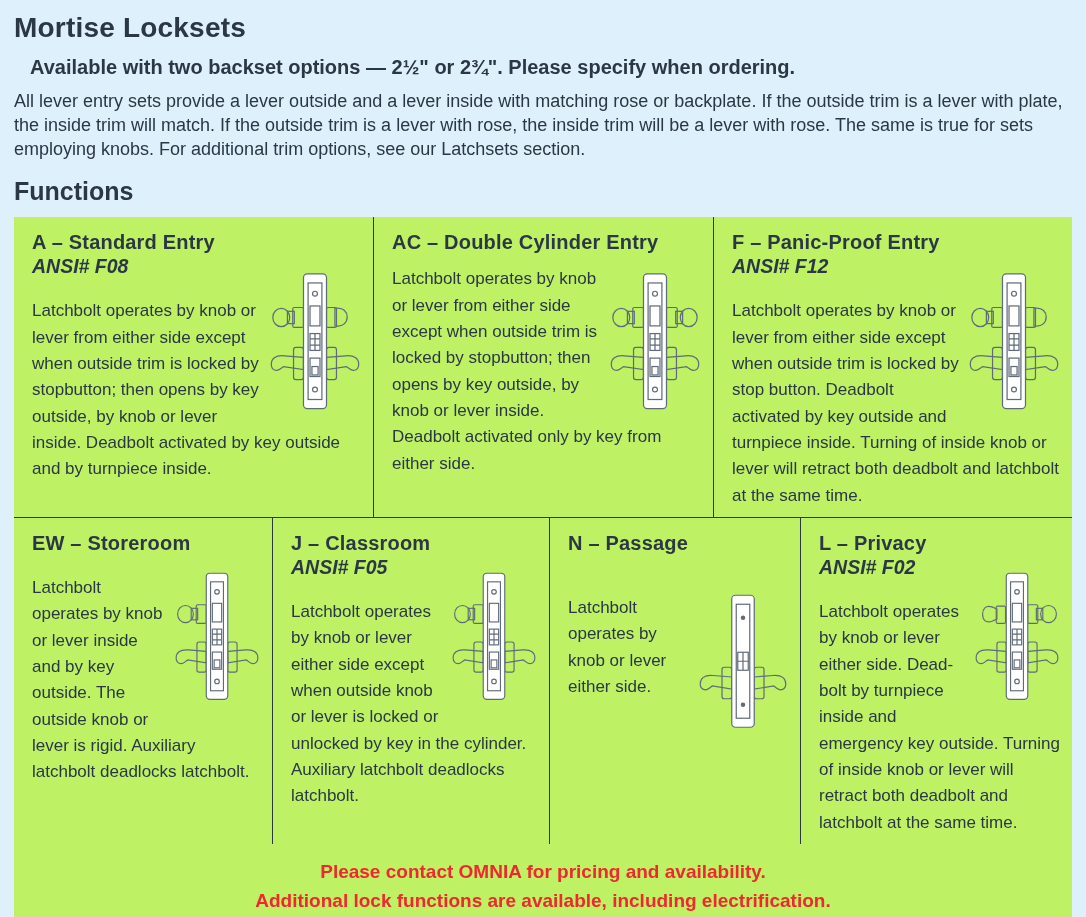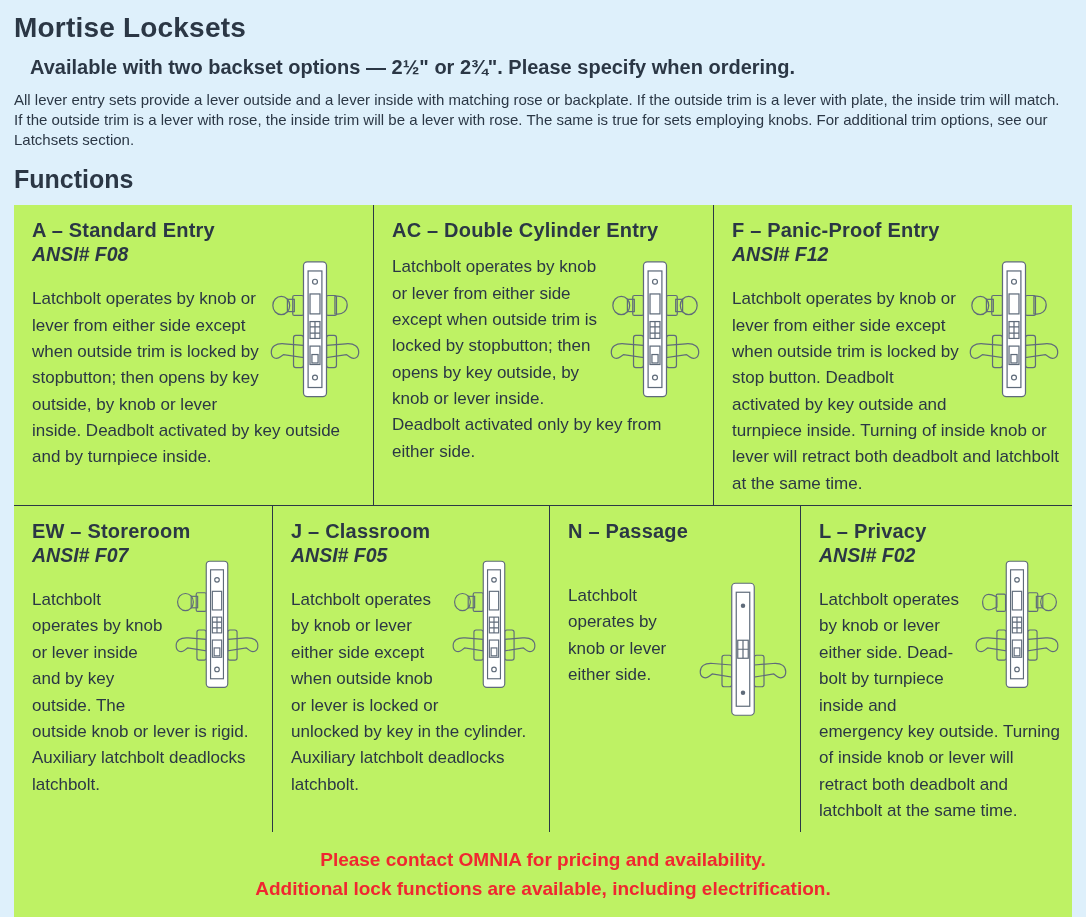--- a/index.html
+++ b/index.html
@@ -7,21 +7,21 @@
   body {
     width:1086px; height:917px; overflow:hidden;
     background:#def0fb;
     font-family:"Liberation Sans", sans-serif;
     color:#2b3745;
   }
   .page { padding:8px 14px 12px 14px; }
 
   .title { font-size:28px; font-weight:bold; margin:4px 0 12px 0; letter-spacing:.2px; }
   .subtitle { font-size:20px; font-weight:bold; margin:0 0 11px 16px; }
-  .intro { font-size:15px; line-height:1.32; margin:0 0 16px 0; max-width:1054px; }
+  .intro { font-size:18px; line-height:1.32; margin:0 0 16px 0; max-width:1054px; }
   .functions-heading { font-size:25px; font-weight:bold; margin:8px 0 11px 0; }
 
   .fbox { background:#bef264; width:1058px; }
   .frow { display:grid; }
   .row1 { grid-template-columns:359fr 340fr 359fr; }
   .row2 { grid-template-columns:258fr 277fr 251fr 272fr; border-top:1.5px solid #2b3846; }
   .cell { padding:12px 12px 8px 18px; position:relative; }
   .row1 .cell { min-height:265px; }
   .row2 .cell { min-height:262px; }
   .cell + .cell { border-left:1.5px solid #2b3846; }
@@ -135,21 +135,20 @@
     <div class="frow row2">
 
       <div class="cell">
         <h3>EW – Storeroom</h3>
         <svg class="lock" width="86" height="152" viewBox="0 0 120 190">
           <use href="#lk-lever" xlink:href="#lk-lever"></use>
             <use href="#lk-lever" xlink:href="#lk-lever" transform="translate(120,0) scale(-1,1)"></use>
           <use href="#lk-cyl" xlink:href="#lk-cyl"></use>
           <use href="#lk-case" xlink:href="#lk-case"></use>
         </svg>
-        <em class="ansi">ANSI# F07</em>
         <p>Latchbolt operates by knob or lever inside and by key outside. The outside knob or lever is rigid. Auxiliary latchbolt deadlocks latchbolt.</p>
       </div>
 
       <div class="cell">
         <h3>J – Classroom</h3>
         <svg class="lock" width="86" height="152" viewBox="0 0 120 190">
           <use href="#lk-lever" xlink:href="#lk-lever"></use>
             <use href="#lk-lever" xlink:href="#lk-lever" transform="translate(120,0) scale(-1,1)"></use>
           <use href="#lk-cyl" xlink:href="#lk-cyl"></use>
           <use href="#lk-case" xlink:href="#lk-case"></use>

